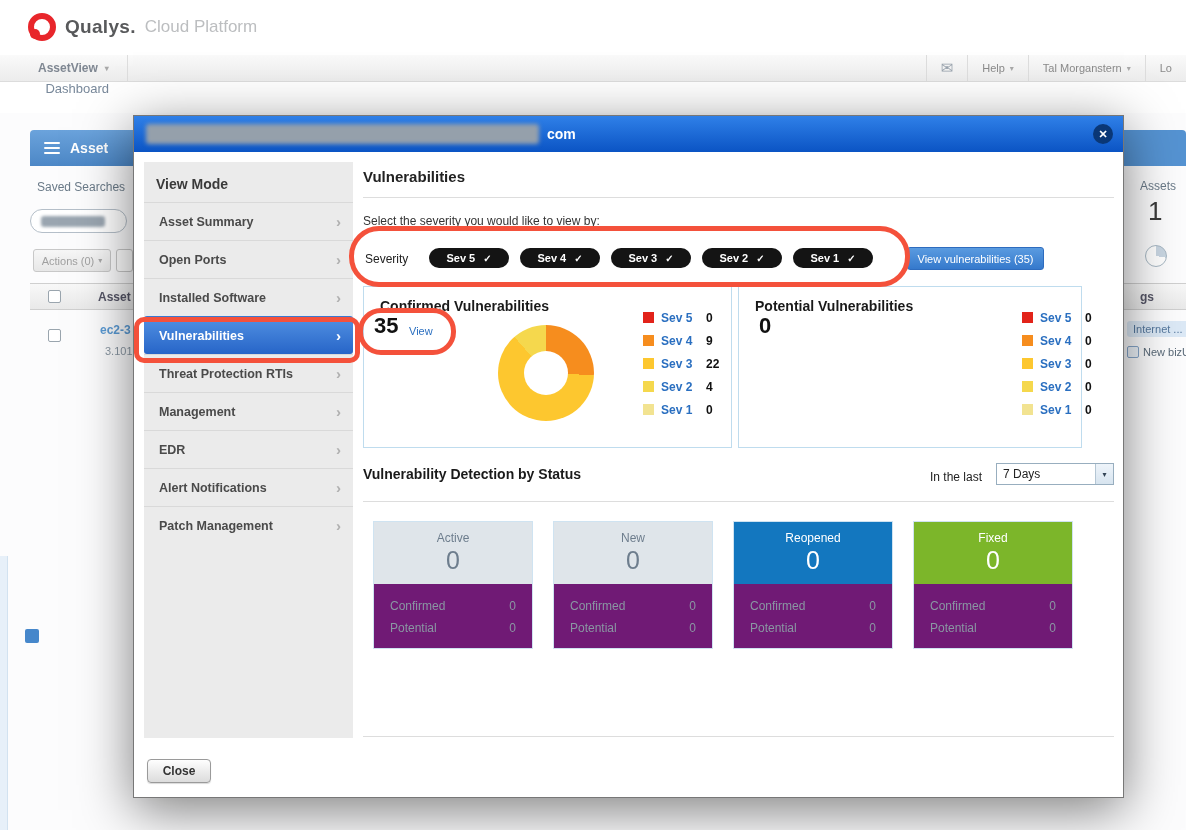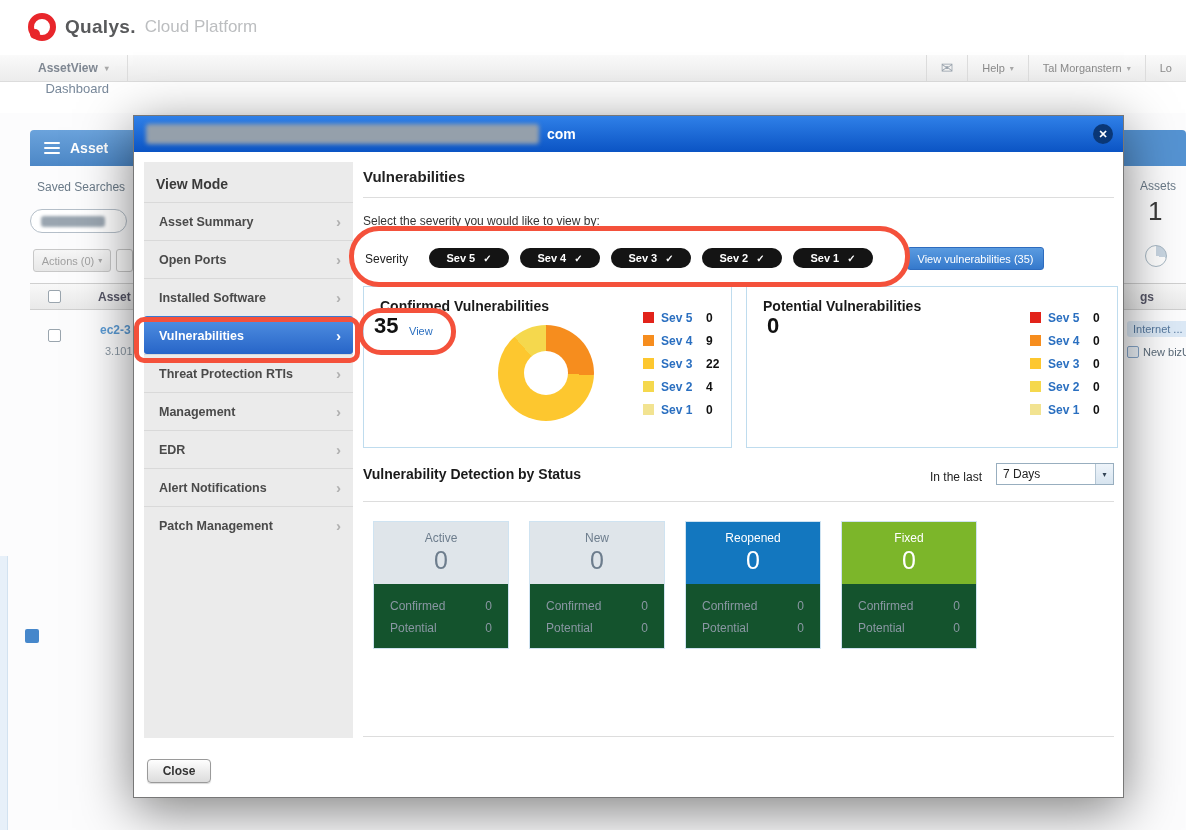--- a/index.html
+++ b/index.html
@@ -92,21 +92,21 @@
   .sev-label{position:absolute;top:100px;left:2px;font-size:12px;color:#222;}
   .pills{position:absolute;left:66px;top:96px;display:flex;gap:11px;}
   .pill{width:80px;height:20px;background:#141414;border-radius:10px;color:#fff;font-size:11px;font-weight:bold;
         display:flex;align-items:center;justify-content:center;gap:8px;cursor:pointer;}
   .pill .chk{font-size:10px;}
   .view-vulns-btn{position:absolute;left:544px;top:95px;width:137px;height:23px;background:linear-gradient(#5a9be0,#3579cc);
         border:1px solid #2e6cbe;border-radius:3px;color:#fff;font-size:11px;display:flex;align-items:center;justify-content:center;cursor:pointer;box-sizing:border-box;}
 
   .panel{position:absolute;top:134px;height:162px;border:1px solid #bfdcee;background:#fff;box-sizing:border-box;}
   .panel.confirmed{left:0;width:369px;}
-  .panel.potential{left:383px;width:372px;}
+  .panel.potential{left:375px;width:344px;}
   .p-title{position:absolute;top:11px;left:16px;font-size:14px;font-weight:bold;color:#1a1a1a;}
   .p-count{position:absolute;top:26px;left:10px;font-size:22px;font-weight:bold;color:#111;}
   .p-count.pot{left:20px;}
   .p-view{position:absolute;top:38px;left:45px;font-size:11px;color:#2a6fc0;cursor:pointer;}
   .donut{position:absolute;left:134px;top:38px;width:96px;height:96px;border-radius:50%;background:#fdc72f;}
   .donut::after{content:'';position:absolute;left:26px;top:26px;width:44px;height:44px;background:#fff;border-radius:50%;}
   .legend{position:absolute;top:24px;display:flex;flex-direction:column;gap:10px;}
   .legend.conf-pos{left:279px;}
   .legend.pot-pos{left:283px;}
   .leg-row{display:flex;align-items:center;gap:7px;height:13px;}
@@ -115,21 +115,21 @@
   .leg-val{font-size:12px;font-weight:bold;color:#111;}
 
   .s-title{position:absolute;top:314px;left:0;font-size:14px;font-weight:bold;color:#1a1a1a;}
   .s-inlast{position:absolute;top:318px;left:567px;font-size:12px;color:#222;}
   .s-select{position:absolute;top:311px;left:633px;width:118px;height:22px;border:1px solid #98aebf;background:#fff;box-sizing:border-box;cursor:pointer;}
   .s-select .txt{position:absolute;left:6px;top:3px;font-size:12px;color:#222;}
   .s-sel-arrow{position:absolute;right:0;top:0;bottom:0;width:17px;background:linear-gradient(#eef4fa,#d7e4ef);
                border-left:1px solid #b4c6d4;display:flex;align-items:center;justify-content:center;font-size:8px;color:#345;}
   .c-hr2{position:absolute;top:349px;left:0;right:0;border-top:1px solid #ddd;}
   .cards{position:absolute;top:369px;left:10px;display:flex;gap:20px;}
-  .card{width:136px;height:128px;border:1px solid #cfe3f1;background:#14532d;box-sizing:border-box;}
+  .card{width:160px;height:128px;border:1px solid #cfe3f1;background:#701a75;box-sizing:border-box;}
   .card-head{height:62px;text-align:center;}
   .card.gray .card-head{background:#dfe5ea;color:#6d7d8d;}
   .card.blue .card-head{color:#fff;}
   .card.green .card-head{color:#fff;}
   .card-head .lbl{padding-top:9px;font-size:12px;}
   .card-head .cnt{font-size:25px;margin-top:1px;}
   .crow{display:flex;justify-content:space-between;padding:0 16px;font-size:12px;color:#8a97a3;text-align:right;}
   .crow.first{margin-top:15px;}
   .crow.second{margin-top:8px;}
   .c-hr3{position:absolute;top:584px;left:0;right:0;border-top:1px solid #ddd;}

